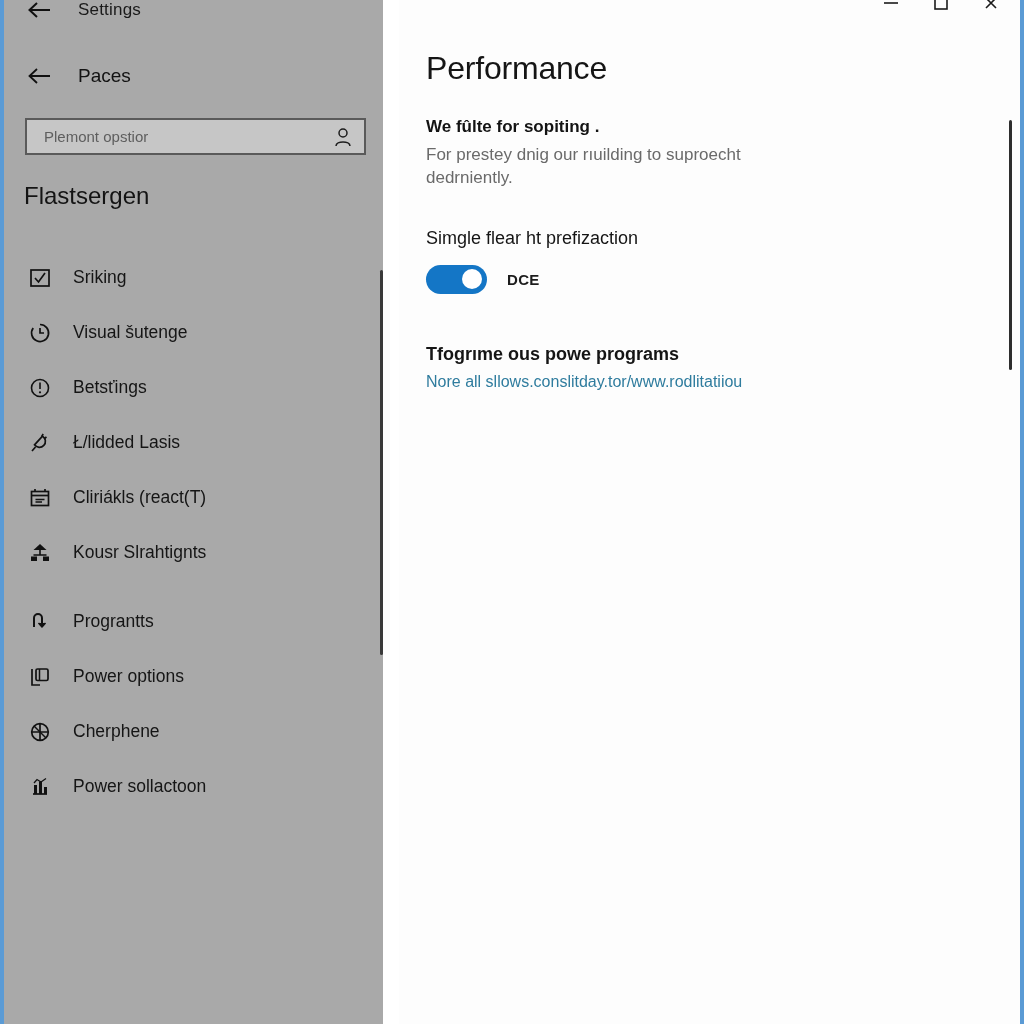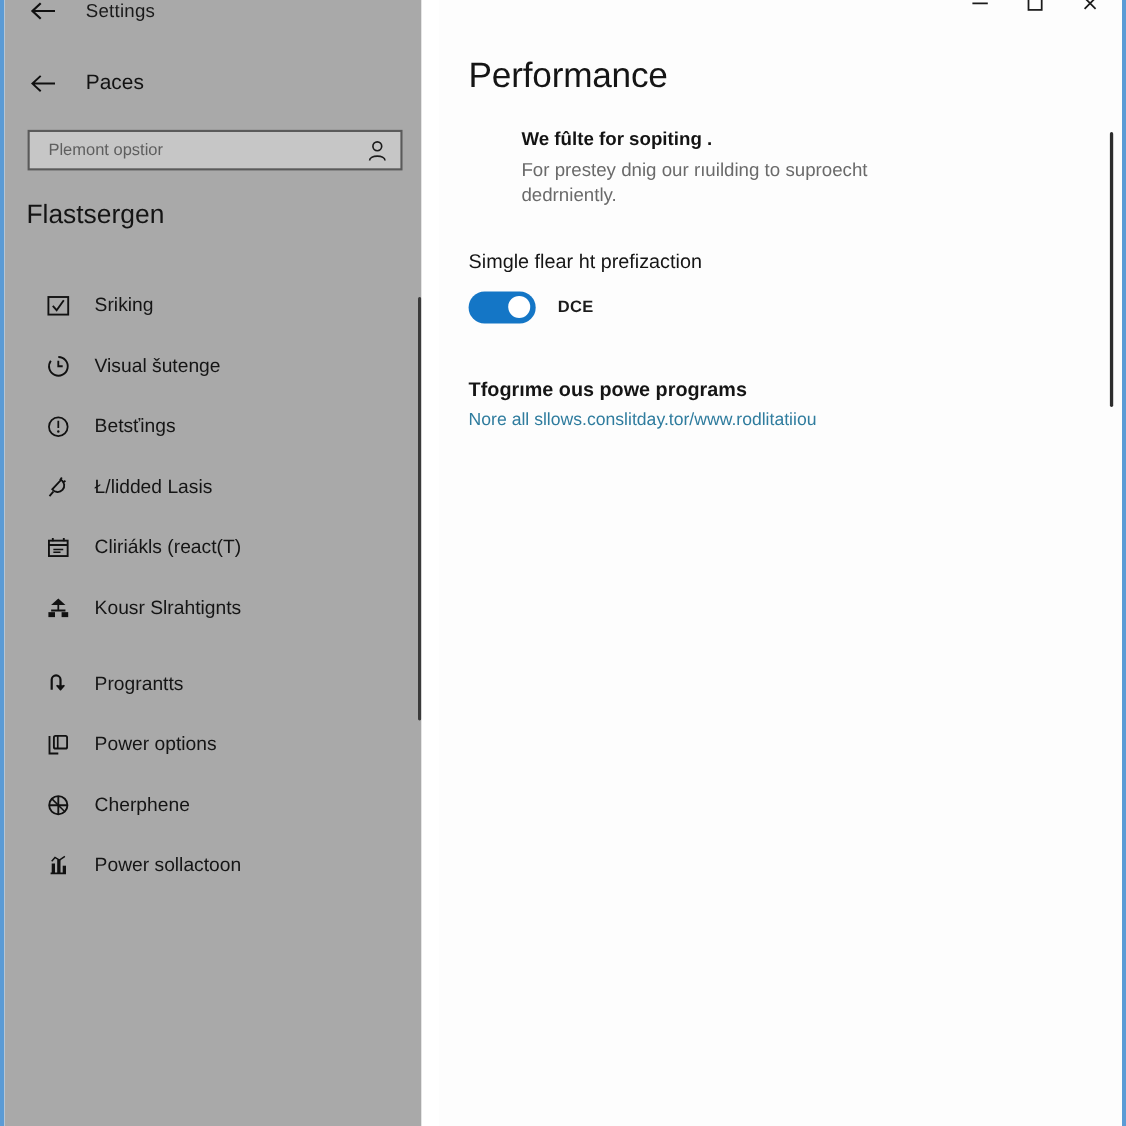--- a/index.html
+++ b/index.html
@@ -109,21 +109,21 @@
     position: absolute;
     top: 182px;
     left: 20px;
     font-size: 24px;
     color: #141414;
   }
 
   #nav-list {
     position: absolute;
     top: 250px;
-    left: 17px;
+    left: 4px;
     width: 313px;
   }
   .nav-item {
     display: flex;
     align-items: center;
     height: 55px;
     padding-left: 19px;
   }
   .nav-item .ico {
     width: 26px;
@@ -186,21 +186,21 @@
   }
 
   #page-title {
     font-size: 32px;
     font-weight: 400;
     color: #151515;
     letter-spacing: -0.2px;
     margin-bottom: 30px;
   }
 
-  .sect { margin-bottom: 26px; margin-left: 48px; }
+  .sect { margin-bottom: 26px; }
   .sect-head {
     font-size: 17px;
     font-weight: 700;
     color: #131313;
     margin-bottom: 7px;
   }
   .sect-body {
     font-size: 17px;
     color: #6a6a6a;
     line-height: 1.35;

